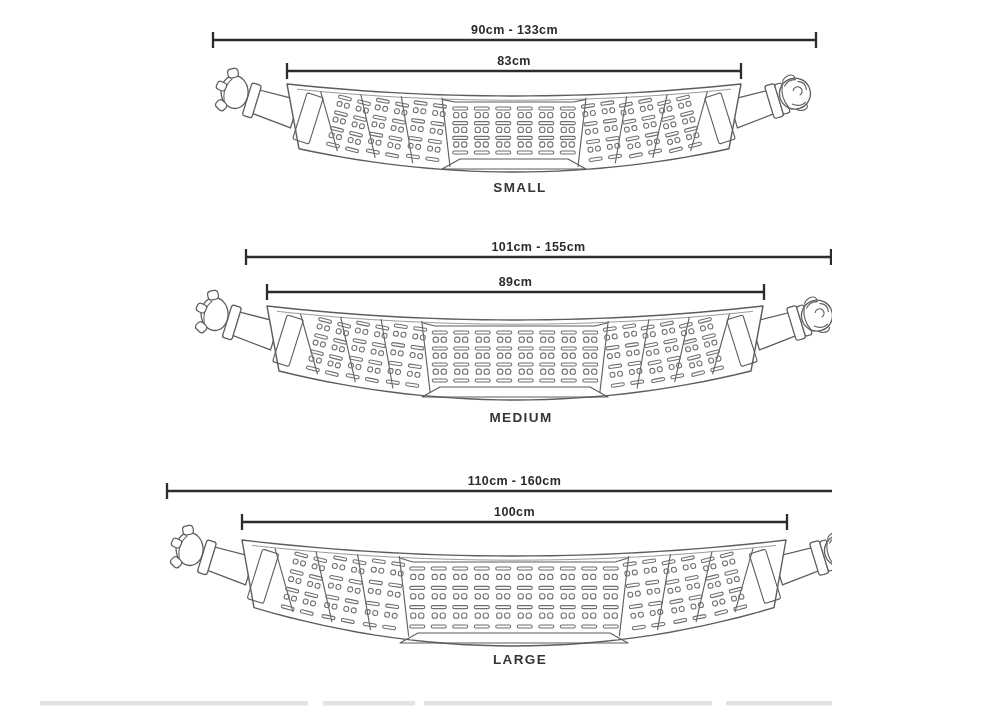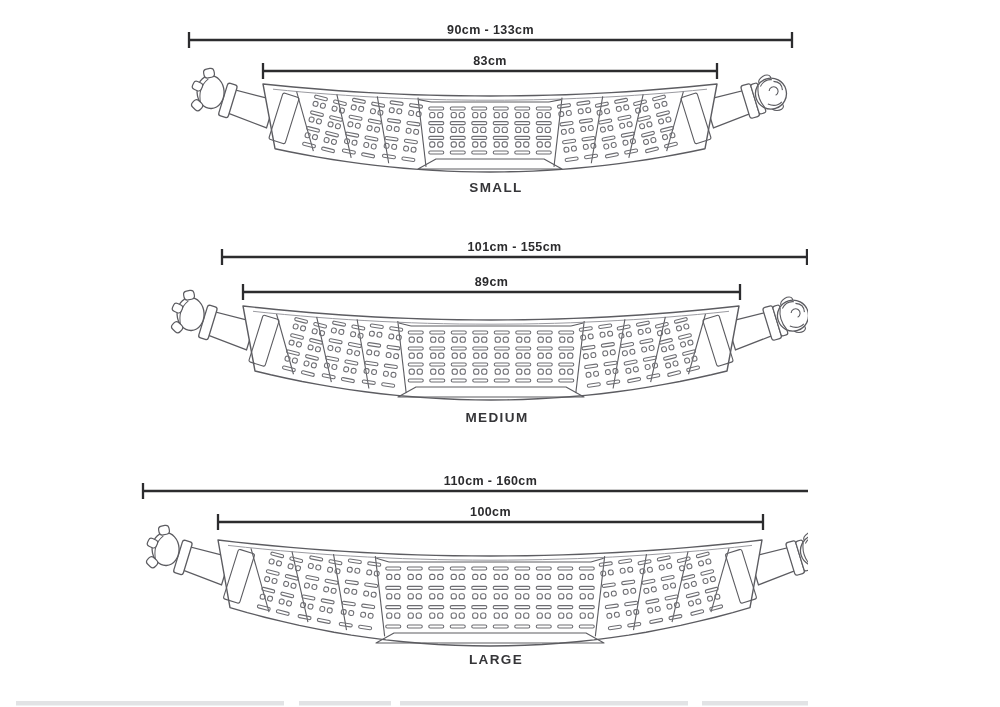--- a/index.html
+++ b/index.html
@@ -1,17 +1,17 @@
 <!DOCTYPE html>
 <html><head>
 <meta charset="utf-8">
 <style>
   html,body{margin:0;padding:0;background:#ffffff;}
   .canvas{position:relative;width:808px;height:707px;background:#ffffff;overflow:hidden;
-          font-family:"Liberation Sans", sans-serif;}
+          font-family:"Liberation Sans", sans-serif;margin-left:24px;}
   svg{position:absolute;left:0;top:0;}
   svg text{font-family:"Liberation Sans", sans-serif;}
 </style>
 </head>
 <body>
 
 <div class="canvas">
   <svg id="belt-svg" width="1000" height="707" viewBox="0 0 1000 707">
       <g>
         <g>

